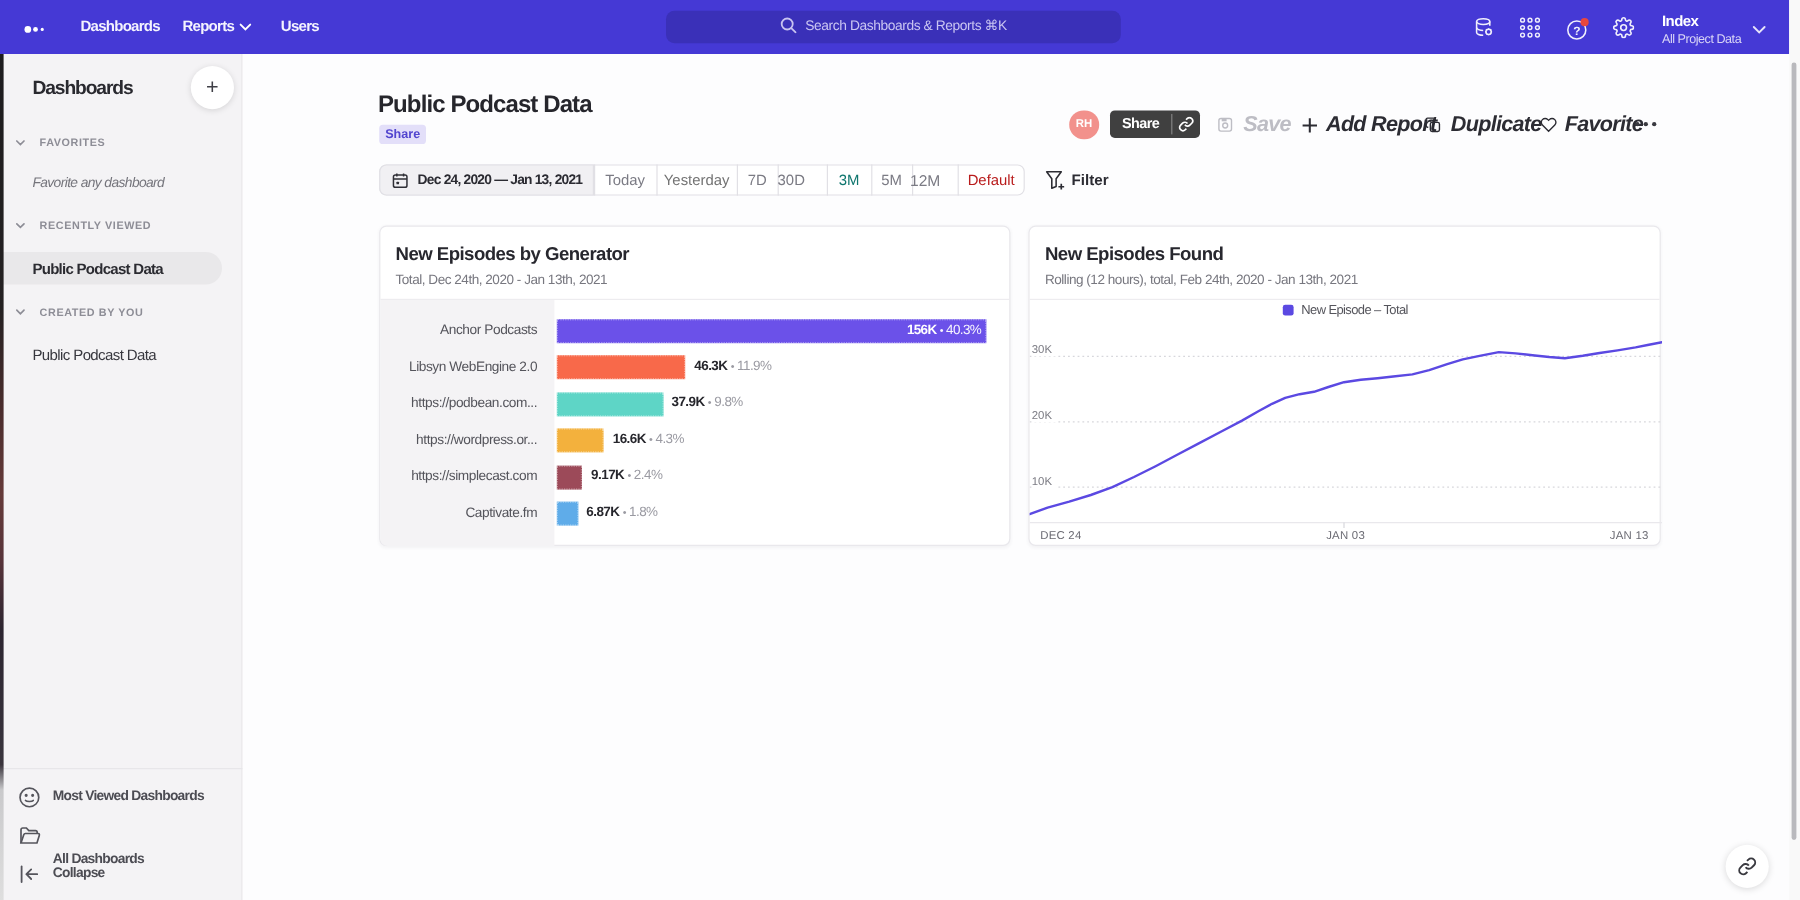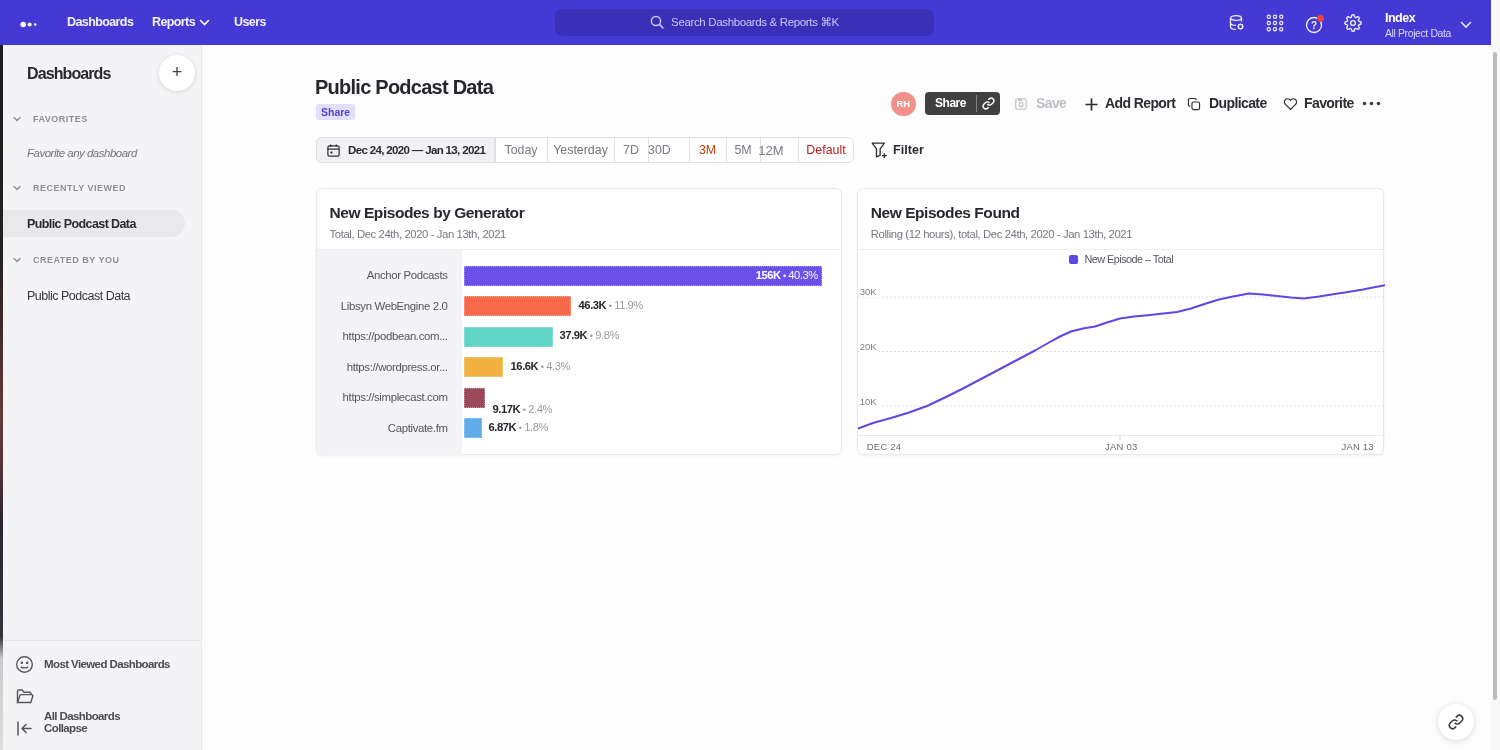--- a/index.html
+++ b/index.html
@@ -34,21 +34,21 @@
 
 .blabel { position:absolute; width:128px; text-align:right; font-size:11.4px; letter-spacing:-0.35px; color:#54545b; }
 .bar { position:absolute; height:20px; outline:1px dotted rgba(255,255,255,.4); outline-offset:-1px; }
 .bval { position:absolute; font-size:11.2px; font-weight:700; letter-spacing:-0.45px; color:#26262c; white-space:nowrap; }
 .bval .pct { font-weight:400; color:#9a9aa2; }
 
 .ylab { position:absolute; font-size:9.5px; color:#7d7d85; background:#fff; padding-right:3px; }
 .xlab { position:absolute; font-size:9.5px; color:#6b6b73; letter-spacing:.2px; }
 
 
-.hbtn { position:absolute; top:92px; height:23px; line-height:23px; font-size:14px; font-weight:700; letter-spacing:-0.6px; color:#2c2c33; white-space:nowrap; }
+.hbtn { position:absolute; top:92px; height:23px; line-height:23px; font-size:18px; font-weight:700; letter-spacing:-0.6px; color:#2c2c33; white-space:nowrap;font-style:italic; }
 </style>
 </head>
 <body>
 
 <div class="abs" id="nav">
   <svg class="abs" style="left:19px;top:20px" width="20" height="10" viewBox="0 0 20 10">
     <circle cx="4.2" cy="4.5" r="2.8" fill="#fff"></circle>
     <circle cx="10.6" cy="4.5" r="2.0" fill="#fff"></circle>
     <circle cx="16.2" cy="4.5" r="1.3" fill="#fff"></circle>
   </svg>
@@ -200,21 +200,21 @@
 <div class="abs" style="left:614px;top:137px;width:1px;height:26px;background:#e1e0e5"></div>
 <div class="abs" style="left:648px;top:137px;width:1px;height:26px;background:#e1e0e5"></div>
 <div class="abs" style="left:689px;top:137px;width:1px;height:26px;background:#e1e0e5"></div>
 <div class="abs" style="left:726px;top:137px;width:1px;height:26px;background:#e1e0e5"></div>
 <div class="abs" style="left:760px;top:137px;width:1px;height:26px;background:#e1e0e5"></div>
 <div class="abs" style="left:798px;top:137px;width:1px;height:26px;background:#e1e0e5"></div>
 <div class="abs" style="left:495px;top:143px;width:52px;text-align:center;font-size:12.4px;color:#7b7b84">Today</div>
 <div class="abs" style="left:547px;top:143px;width:67px;text-align:center;font-size:12.4px;color:#737373">Yesterday</div>
 <div class="abs" style="left:614px;top:143px;width:34px;text-align:center;font-size:12.4px;color:#7b7b84">7D</div>
 <div class="abs" style="left:648px;top:143px;width:41px;text-align:left;font-size:12.4px;color:#7b7b84">30D</div>
-<div class="abs" style="left:689px;top:143px;width:37px;text-align:center;font-size:12.4px;color:#c2410c">3M</div>
+<div class="abs" style="left:689px;top:143px;width:37px;text-align:center;font-size:12.4px;color:#0f766e">3M</div>
 <div class="abs" style="left:726px;top:143px;width:34px;text-align:center;font-size:12.4px;color:#7b7b84">5M</div>
 <div class="abs" style="left:752px;top:143px;width:38px;text-align:center;font-size:13px;color:#7b7b84">12M</div>
 <div class="abs" style="left:798px;top:143px;width:56px;text-align:center;font-size:12.4px;color:#b91c1c">Default</div>
 
 <svg class="abs" style="left:871px;top:141.5px" width="17" height="17" viewBox="0 0 17 17" fill="none" stroke="#2c2c33" stroke-width="1.3">
   <path d="M1.2 1.2 H13.4 L9.1 6.9 V13.4 L5.5 14.9 V6.9 Z" stroke-linejoin="round"></path>
   <path d="M13.4 11.2 V16 M11 13.6 H15.8" stroke-width="1.4"></path>
 </svg>
 <div class="abs" style="left:893px;top:143px;font-size:12.6px;font-weight:700;color:#2c2c33">Filter</div>
 
@@ -233,28 +233,28 @@
 
   <div class="bar" style="left:147px;top:76.5px;width:358px;background:#6b51e9"></div>
   <div class="abs" style="left:147px;top:80px;width:354px;text-align:right;font-size:11.2px;font-weight:700;letter-spacing:-0.5px;color:#fff">156K <span style="font-weight:400;color:rgba(255,255,255,.95)"><span style="font-size:9px">•</span> 40.3%</span></div>
   <div class="bar" style="left:147px;top:107px;width:107.8px;background:#f8694a"></div>
   <div class="bval" style="left:262px;top:109.5px">46.3K <span class="pct"><span style="font-size:9px">•</span> 11.9%</span></div>
   <div class="bar" style="left:147px;top:137.5px;width:89px;background:#5ed5c6"></div>
   <div class="bval" style="left:243px;top:140px">37.9K <span class="pct"><span style="font-size:9px">•</span> 9.8%</span></div>
   <div class="bar" style="left:147px;top:168px;width:39.5px;background:#f3b13d"></div>
   <div class="bval" style="left:194px;top:170.5px">16.6K <span class="pct"><span style="font-size:9px">•</span> 4.3%</span></div>
   <div class="bar" style="left:147px;top:198.5px;width:21.5px;background:#9c4a59"></div>
-  <div class="bval" style="left:176px;top:214px">9.17K <span class="pct"><span style="font-size:9px">•</span> 2.4%</span></div>
+  <div class="bval" style="left:176px;top:201px">9.17K <span class="pct"><span style="font-size:9px">•</span> 2.4%</span></div>
   <div class="bar" style="left:147px;top:229px;width:18px;background:#5face9"></div>
   <div class="bval" style="left:172px;top:231.5px">6.87K <span class="pct"><span style="font-size:9px">•</span> 1.8%</span></div>
 </div>
 
 <div class="card" style="left:856.8px;top:188.4px;width:527px;height:267px">
   <div class="ctitle">New Episodes Found</div>
-  <div class="csub">Rolling (12 hours), total, Dec 24th, 2020 - Jan 13th, 2021</div>
+  <div class="csub">Rolling (12 hours), total, Feb 24th, 2020 - Jan 13th, 2021</div>
   <div class="cdiv"></div>
 
   <div class="abs" style="left:0;top:64px;width:527px;text-align:center;font-size:10.8px;letter-spacing:-0.5px;color:#55555c">
     <span style="display:inline-block;width:9px;height:9px;background:#5b49e2;border-radius:2px;vertical-align:-1px;margin-right:6px"></span>New Episode – Total
   </div>
 
   <svg class="abs" style="left:0;top:61px" width="527" height="206" viewBox="0 0 527 206">
     <line x1="0" y1="47" x2="527" y2="47" stroke="#d7d7dc" stroke-width="1" stroke-dasharray="1.5 2.5"></line>
     <line x1="0" y1="101.5" x2="527" y2="101.5" stroke="#d7d7dc" stroke-width="1" stroke-dasharray="1.5 2.5"></line>
     <line x1="0" y1="156" x2="527" y2="156" stroke="#d7d7dc" stroke-width="1" stroke-dasharray="1.5 2.5"></line>

